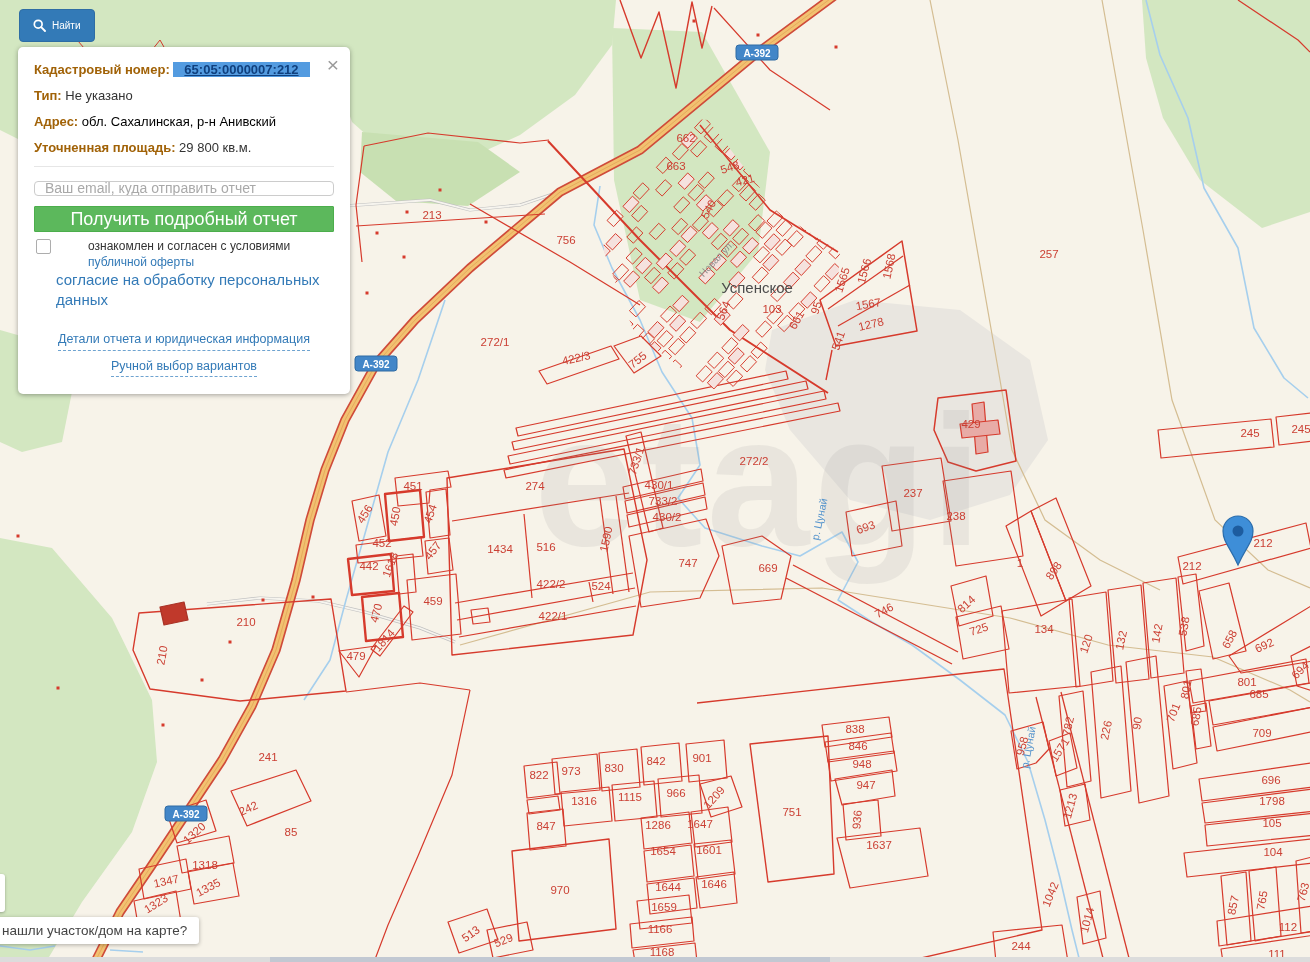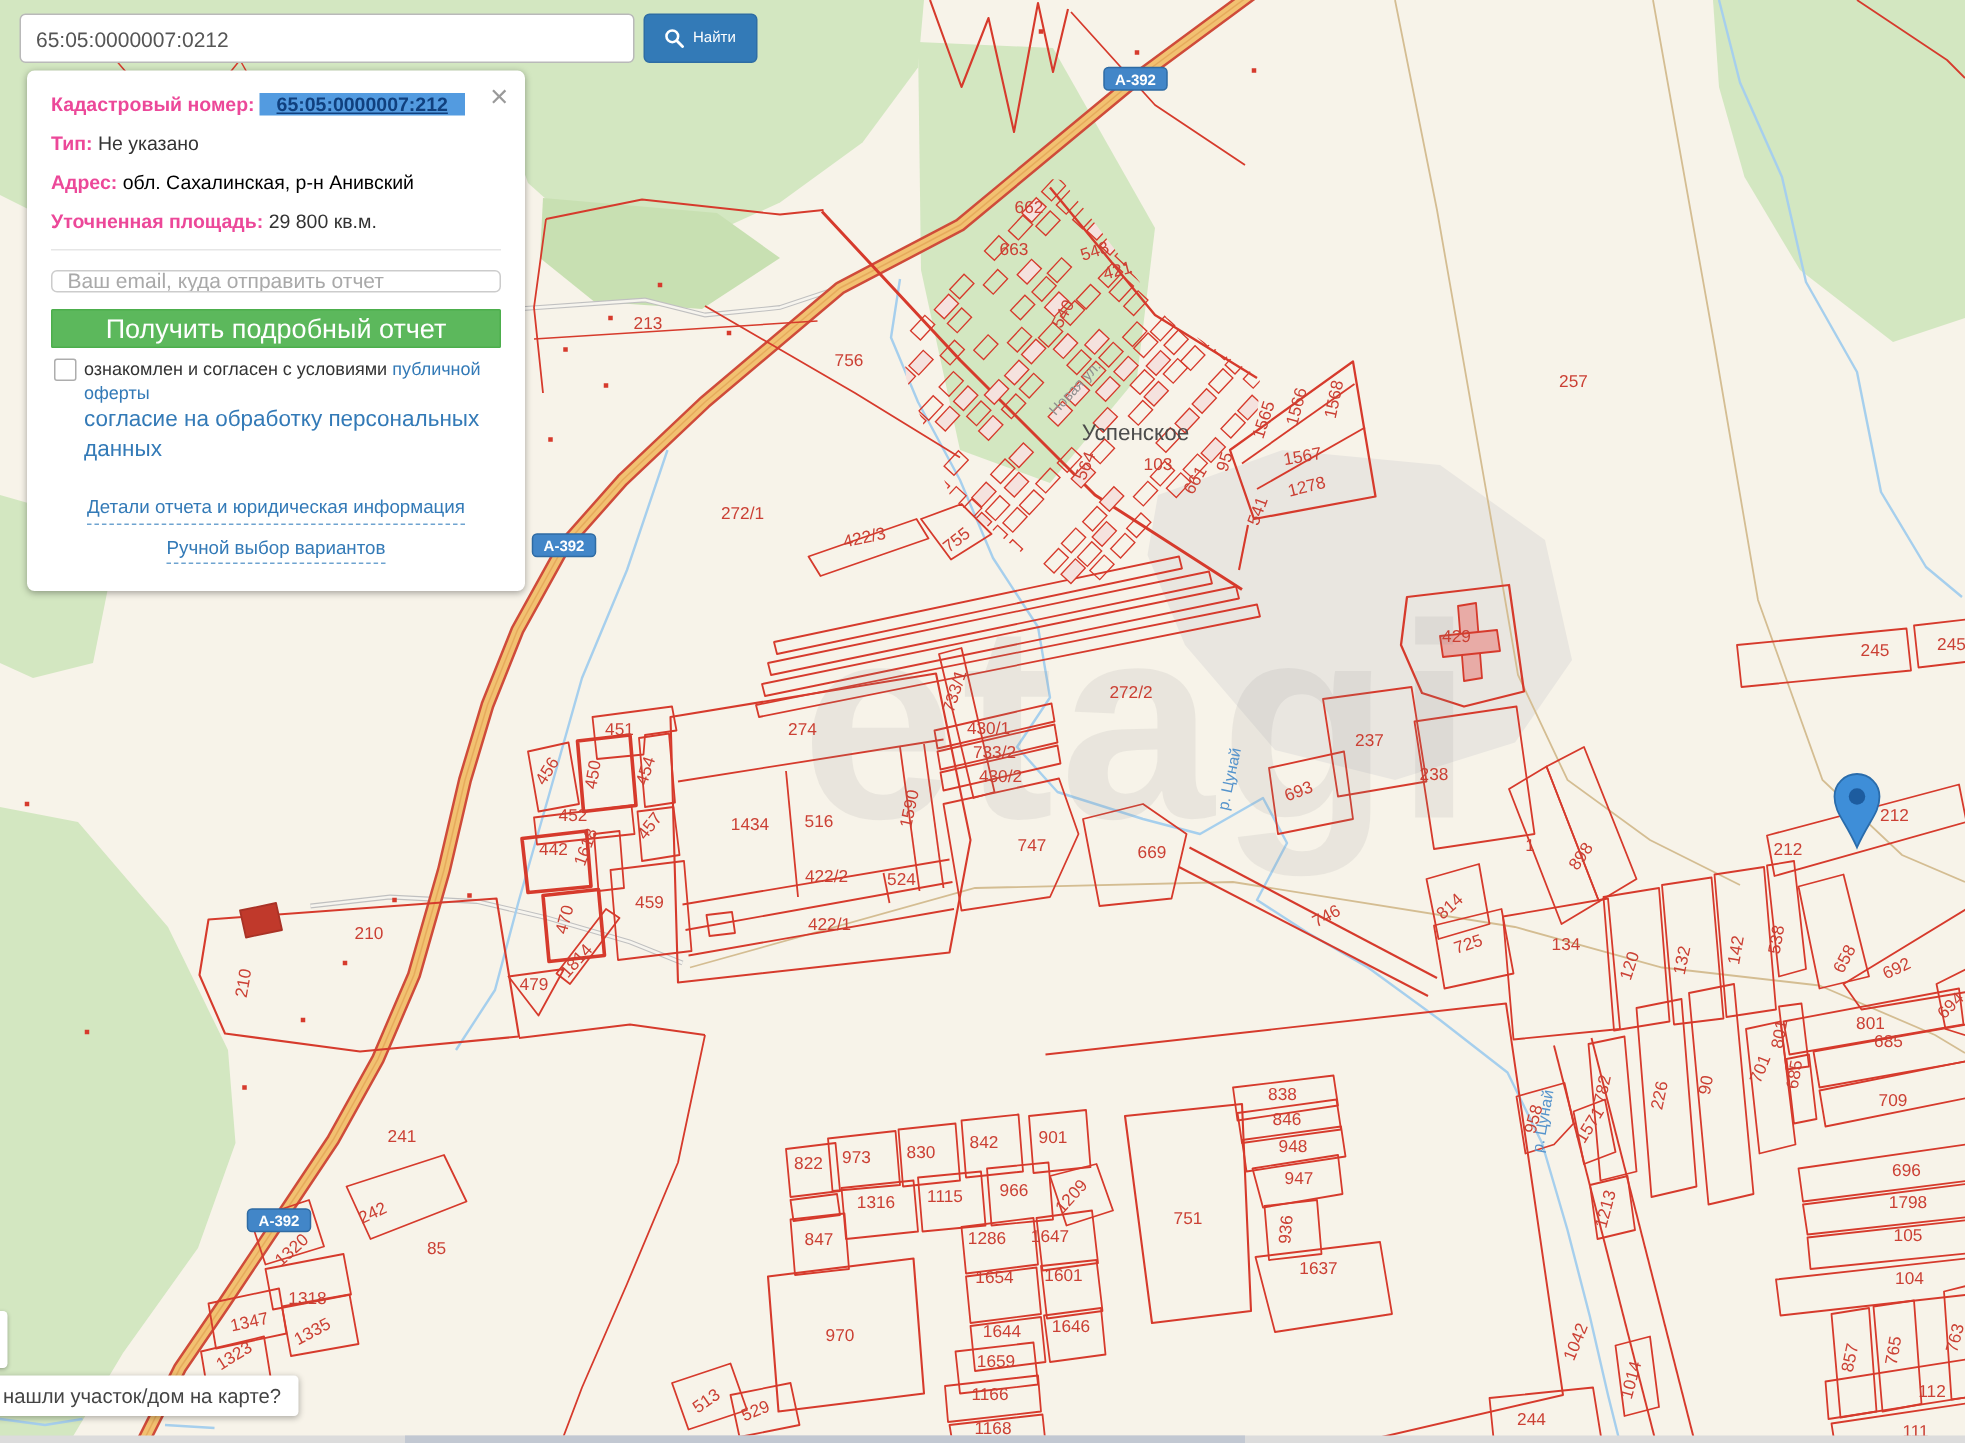--- a/index.html
+++ b/index.html
@@ -17,36 +17,36 @@
     border:1px solid #2e6da4;border-radius:4px;color:#fff;font-size:10px;
     display:flex;align-items:center;gap:6px;cursor:pointer;
     font-family:"Liberation Sans",sans-serif;}
   #search-btn svg{display:block;}
 
   
   #info-panel{position:absolute;left:18px;top:47px;width:332px;background:#fff;
     border-radius:5px;box-shadow:0 1px 5px rgba(0,0,0,.35);z-index:25;
     padding:15px 16px 12px 16px;box-sizing:border-box;}
   .info-row{font-size:13px;color:#333;margin-bottom:11px;white-space:nowrap;}
-  .info-row b{color:#ec4899;}
+  .info-row b{color:#a16207;}
   .cad-link{background:#539be0;color:#10407e;text-decoration:underline;
     font-weight:bold;padding:0 11px;}
   .addr-link{color:#000000;cursor:pointer;}
   #panel-close{position:absolute;right:11px;top:7px;font-size:21px;color:#9a9a9a;
     cursor:pointer;line-height:1;font-weight:400;}
   #panel-divider{border:none;border-top:1px solid #e6e6e6;margin:2px 0 12px 0;}
   #email-input{width:100%;height:15px;border:1px solid #ccc;border-radius:4px;
     font-size:14px;color:#555;padding:0 10px;box-sizing:border-box;outline:none;
     font-family:"Liberation Sans",sans-serif;}
   #email-input::placeholder{color:#a9a9a9;}
   #report-btn{width:100%;height:26px;margin-top:9px;background:#5cb85c;
     border:1px solid #4cae4c;border-radius:1px;color:#fff;font-size:18px;
     cursor:pointer;font-family:"Liberation Sans",sans-serif;}
   .cb-row{display:flex;align-items:flex-start;font-size:12px;color:#333;
-    margin-top:6px;line-height:1.35;}
+    margin-top:6px;line-height:1.35;gap:32px;}
   .cb-box{width:13px;height:13px;border:1px solid #adadad;border-radius:2px;
     background:#fff;margin:1px 5px 0 2px;flex:0 0 13px;cursor:pointer;}
   .cb-link{color:#337ab7;cursor:pointer;}
   .cb-cont{margin-left:22px;font-size:15px;color:#337ab7;line-height:1.3;}
   #panel-links{text-align:center;margin-top:16px;margin-bottom:4px;line-height:1.65;}
   #panel-links a{display:inline-block;color:#337ab7;font-size:12.5px;cursor:pointer;
     text-decoration:none;border-bottom:1px dashed #6ea3d0;}
 
   
   #bottom-tooltip{position:absolute;left:-6px;top:917px;background:#fff;
@@ -545,21 +545,20 @@
         <text x="186" y="817.5" text-anchor="middle" font-size="10" font-weight="bold" font-family="&quot;Liberation Sans&quot;,sans-serif" fill="#fff">А-392</text>
       </g>
       <g transform="translate(1238 565)">
         <path d="M0,0 C -8,-18 -15,-23 -15,-34 A 15,15 0 1 1 15,-34 C 15,-23 8,-18 0,0 Z" fill="#3e8ed8" stroke="#2a6cab" stroke-width="1.2"></path>
         <circle cx="0" cy="-34" r="5.5" fill="#1d5c9f"></circle>
       </g>
     </svg>
 </div>
 
 <div id="search-bar">
-  <input id="search-input" type="text" value="65:05:0000007:0212" style="">
   <button id="search-btn">
     <svg width="13" height="13" viewBox="0 0 13 13">
       <circle cx="5.2" cy="5.2" r="3.9" fill="none" stroke="#fff" stroke-width="1.7"></circle>
       <line x1="8.2" y1="8.2" x2="12" y2="12" stroke="#fff" stroke-width="1.9" stroke-linecap="round"></line>
     </svg>
     <span>Найти</span>
   </button>
 </div>
 
 <div id="info-panel">

